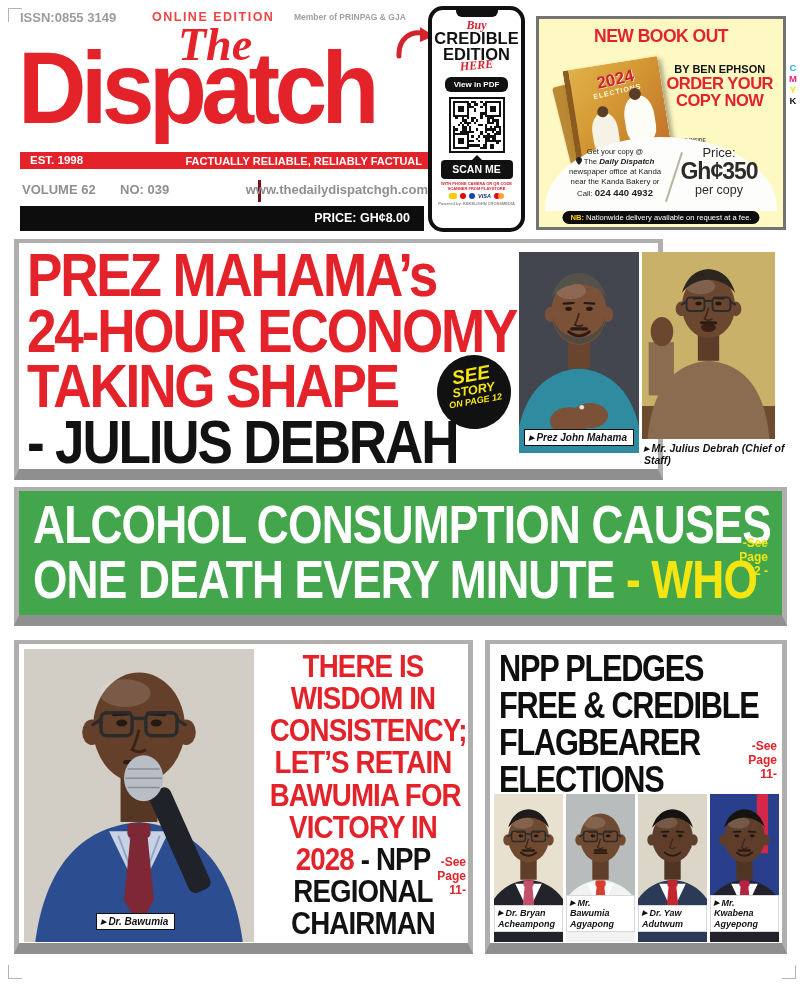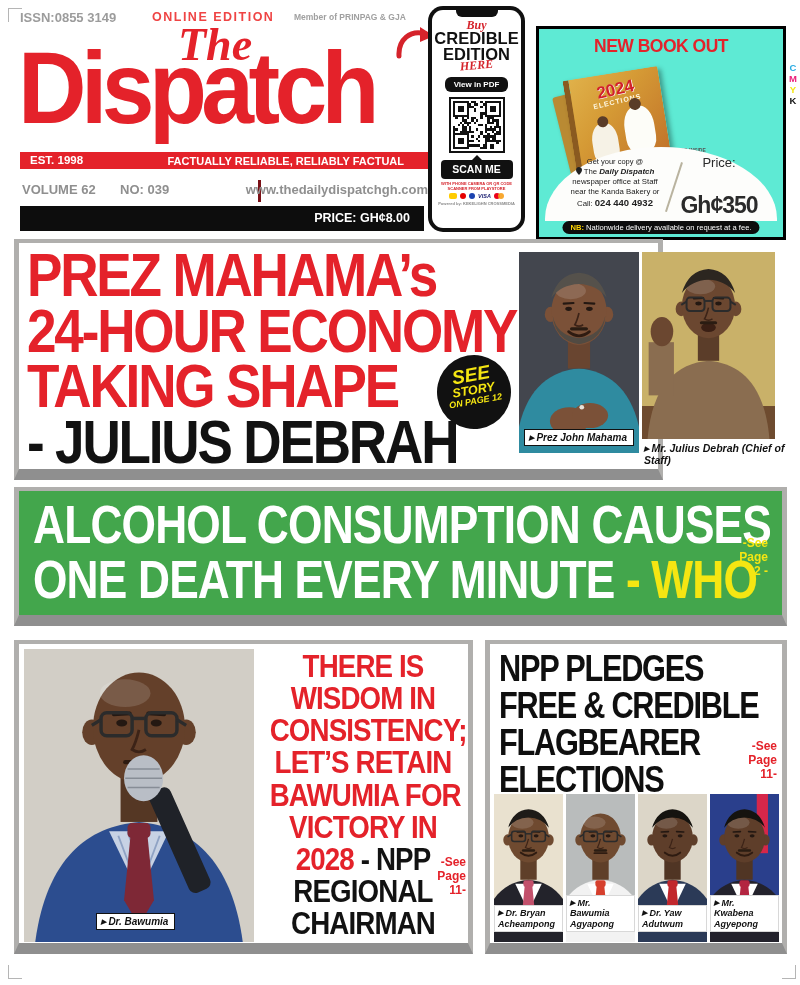--- a/index.html
+++ b/index.html
@@ -16,21 +16,21 @@
   
   #header { position:absolute; left:20px; top:6px; width:408px; height:226px; }
   .issn-row { position:absolute; left:0; top:4px; width:100%; }
   .issn { position:absolute; left:0; top:0; color:#9c9c9c; font-weight:bold; font-size:13px; }
   .online { position:absolute; left:132px; top:0; color:#ef4444; font-weight:bold; font-size:12.5px; letter-spacing:1.5px; }
   .member { position:absolute; left:274px; top:2px; color:#a0a0a0; font-weight:bold; font-size:8.5px; }
   .masthead-the { position:absolute; left:158px; top:16px; font-family:"Liberation Serif", serif; font-style:italic; font-weight:bold; font-size:46px; color:#e4222a; line-height:1; }
   .masthead-name { position:absolute; left:-2px; top:34px; font-size:102px; font-weight:900; color:#e4222a; letter-spacing:-6px; line-height:0.95; transform:scaleX(0.93); transform-origin:left top; }
   .red-bar { position:absolute; left:0; top:146px; width:408px; height:17px; background:#e4222a; }
   .red-bar .est { position:absolute; left:10px; top:2px; color:#fff; font-weight:bold; font-size:11.5px; }
-  .red-bar .tagline { position:absolute; right:24px; top:2.5px; color:#fff; font-weight:bold; font-size:11px; }
+  .red-bar .tagline { position:absolute; right:6px; top:2.5px; color:#fff; font-weight:bold; font-size:11px; }
   .vol-row { position:absolute; left:0; top:176px; width:100%; height:20px; color:#8f8f8f; font-weight:bold; font-size:13px; }
   .vol { position:absolute; left:2px; top:0; }
   .numb { position:absolute; left:100px; top:0; }
   .vol-div { position:absolute; left:238px; top:-2px; width:2.5px; height:22px; background:#7a1016; }
   .website { position:absolute; right:0; top:0; }
   .black-bar { position:absolute; left:0; top:200px; width:404px; height:25px; background:#0d0d0d; color:#fff; font-weight:bold; font-size:12.5px; }
   .black-bar .ed { position:absolute; left:10px; top:5px; }
   .black-bar .price { position:absolute; right:14px; top:5px; }
 
   
@@ -52,21 +52,21 @@
   .pay.at { width:6px; height:6px; background:#1b43b0; border-radius:50%; }
   .pay.visa { color:#1a1f71; font-weight:900; font-size:5.5px; font-style:italic; }
   .pay.mc { position:relative; width:10px; height:6px; }
   .pay.mc i { position:absolute; top:0; width:6px; height:6px; border-radius:50%; }
   .pay.mc i.r { left:0; background:#eb001b; }
   .pay.mc i.o { right:0; background:#f79e1b; opacity:.9; }
   .powered { margin-top:2px; color:#8a8a8a; font-weight:bold; font-size:4px; }
   #arrow-into-phone { position:absolute; left:396px; top:24px; width:40px; height:38px; }
 
   
-  #bookad { position:absolute; left:536px; top:26px; width:250px; height:214px; background:#5eead4; border:3px solid #000000; overflow:hidden; }
+  #bookad { position:absolute; left:536px; top:16px; width:250px; height:214px; background:#fef9c3; border:3px solid #737373; overflow:hidden; }
   .nbo { text-align:center; margin-top:7px; color:#e4222a; font-weight:900; font-size:17.5px; letter-spacing:-0.5px; }
   .book-scene { position:absolute; left:18px; top:38px; width:120px; height:115px; }
   .book-back { position:absolute; left:4px; top:18px; width:96px; height:86px; background:#b98a33; transform:rotate(-14deg); border-radius:3px; box-shadow:2px 2px 4px rgba(0,0,0,.35); }
   .book-cover { position:absolute; left:12px; top:6px; width:96px; height:92px; background:linear-gradient(135deg,#e0b14a 0%, #d59a35 40%, #c07029 100%); transform:rotate(-9deg); border-left:6px solid #8a5a20; border-radius:2px; box-shadow:3px 3px 5px rgba(0,0,0,.35); overflow:hidden; }
   .bc-year { margin-top:8px; text-align:center; color:#d1202a; font-weight:900; font-size:17px; transform:rotate(-4deg); text-shadow:0.5px 0.5px 0 #fff; line-height:1; }
   .bc-word { text-align:center; color:#fdf6df; font-weight:900; font-size:7px; transform:rotate(-4deg); letter-spacing:1px; }
   .bc-fig { position:absolute; border-radius:45% 45% 30% 30%; background:#f6f2e6; }
   .bc-fig.f1 { left:14px; bottom:4px; width:26px; height:40px; }
   .bc-fig.f2 { right:12px; bottom:10px; width:30px; height:46px; background:#fdfdf8; }
   .bc-head { position:absolute; border-radius:50%; background:#5a3c28; }
@@ -80,21 +80,21 @@
   .ba-also .ln { font-size:8.5px; }
   .dome { position:absolute; left:6px; right:6px; bottom:16px; height:74px; background:#fdfdfb; border-radius:120px 120px 0 0 / 74px 74px 0 0; }
   .dome-div { position:absolute; left:128px; top:14px; width:1.5px; height:52px; background:#b9b39f; transform:rotate(18deg); }
   .dome-left { position:absolute; left:14px; top:10px; width:112px; text-align:center; color:#222; font-size:7.8px; line-height:1.25; }
   .dome-left .getcopy { font-size:7.5px; margin-bottom:1px; }
   .dome-left b { font-size:8px; }
   .dome-left .callno { font-weight:900; font-size:9.5px; }
   .pin-icon { display:inline-block; vertical-align:-1px; }
   .dome-right { position:absolute; right:12px; top:8px; width:92px; text-align:center; color:#2b2b2b; }
   .price-lbl { font-size:13px; }
-  .price-val { font-weight:900; font-size:23px; line-height:1; letter-spacing:-1px;margin-top:24px; }
+  .price-val { font-weight:900; font-size:23px; line-height:1; letter-spacing:-1px; }
   .price-unit { font-size:12.5px; }
   .nb-pill { position:absolute; left:50%; transform:translateX(-50%); bottom:3px; background:#0d0d0d; color:#fff; font-size:7.6px; padding:2px 8px; border-radius:9px; white-space:nowrap; }
   .nb-pill b { color:#ffd400; }
 
   
   #cmyk { position:absolute; left:789px; top:62px; font-weight:900; font-size:9.5px; line-height:1.2; text-align:center; }
   #cmyk div { height:11px; }
   .cy { color:#29abe2; } .mg { color:#ec1e79; } .yl { color:#f5e612; } .kk { color:#111; }
 
   
@@ -350,36 +350,41 @@
       <div class="book-back"></div>
       <div class="book-cover">
         <div class="bc-year">2024</div>
         <div class="bc-word">ELECTIONS</div>
         <div class="bc-fig f1"></div>
         <div class="bc-fig f2"></div>
         <div class="bc-head h1"></div>
         <div class="bc-head h2"></div>
       </div>
     </div>
+    <div class="ba-right">
+      <div class="ba-author">BY BEN EPHSON</div>
+      <div class="ba-order">ORDER YOUR</div>
+      <div class="ba-order">COPY NOW</div>
+    </div>
     <div class="ba-also">
       <div class="sm">ALSO INSIDE</div>
       <div class="ln">Full 2020</div>
       <div class="ln">Elections Results</div>
     </div>
     <div class="dome">
       <div class="dome-div"></div>
       <div class="dome-left">
         <div class="getcopy">Get your copy @</div>
         <div>
           <svg class="pin-icon" width="6" height="8" viewBox="0 0 6 8">
               <path d="M3,0 C4.7,0 6,1.3 6,3 C6,5 3,8 3,8 C3,8 0,5 0,3 C0,1.3 1.3,0 3,0 Z" fill="#222"></path>
             </svg>
           <span>The </span><b><i>Daily Dispatch</i></b>
         </div>
-        <div>newspaper office at Staff</div>
+        <div>newspaper office at Kanda</div>
         <div>near the Kanda Bakery or</div>
         <div><span>Call: </span><span class="callno">024 440 4932</span></div>
       </div>
       <div class="dome-right">
         <div class="price-lbl">Price:</div>
         <div class="price-val">Gh¢350</div>
         <div class="price-unit">per copy</div>
       </div>
     </div>
     <div class="nb-pill"><b>NB:</b><span> Nationwide delivery available on request at a fee.</span></div>

